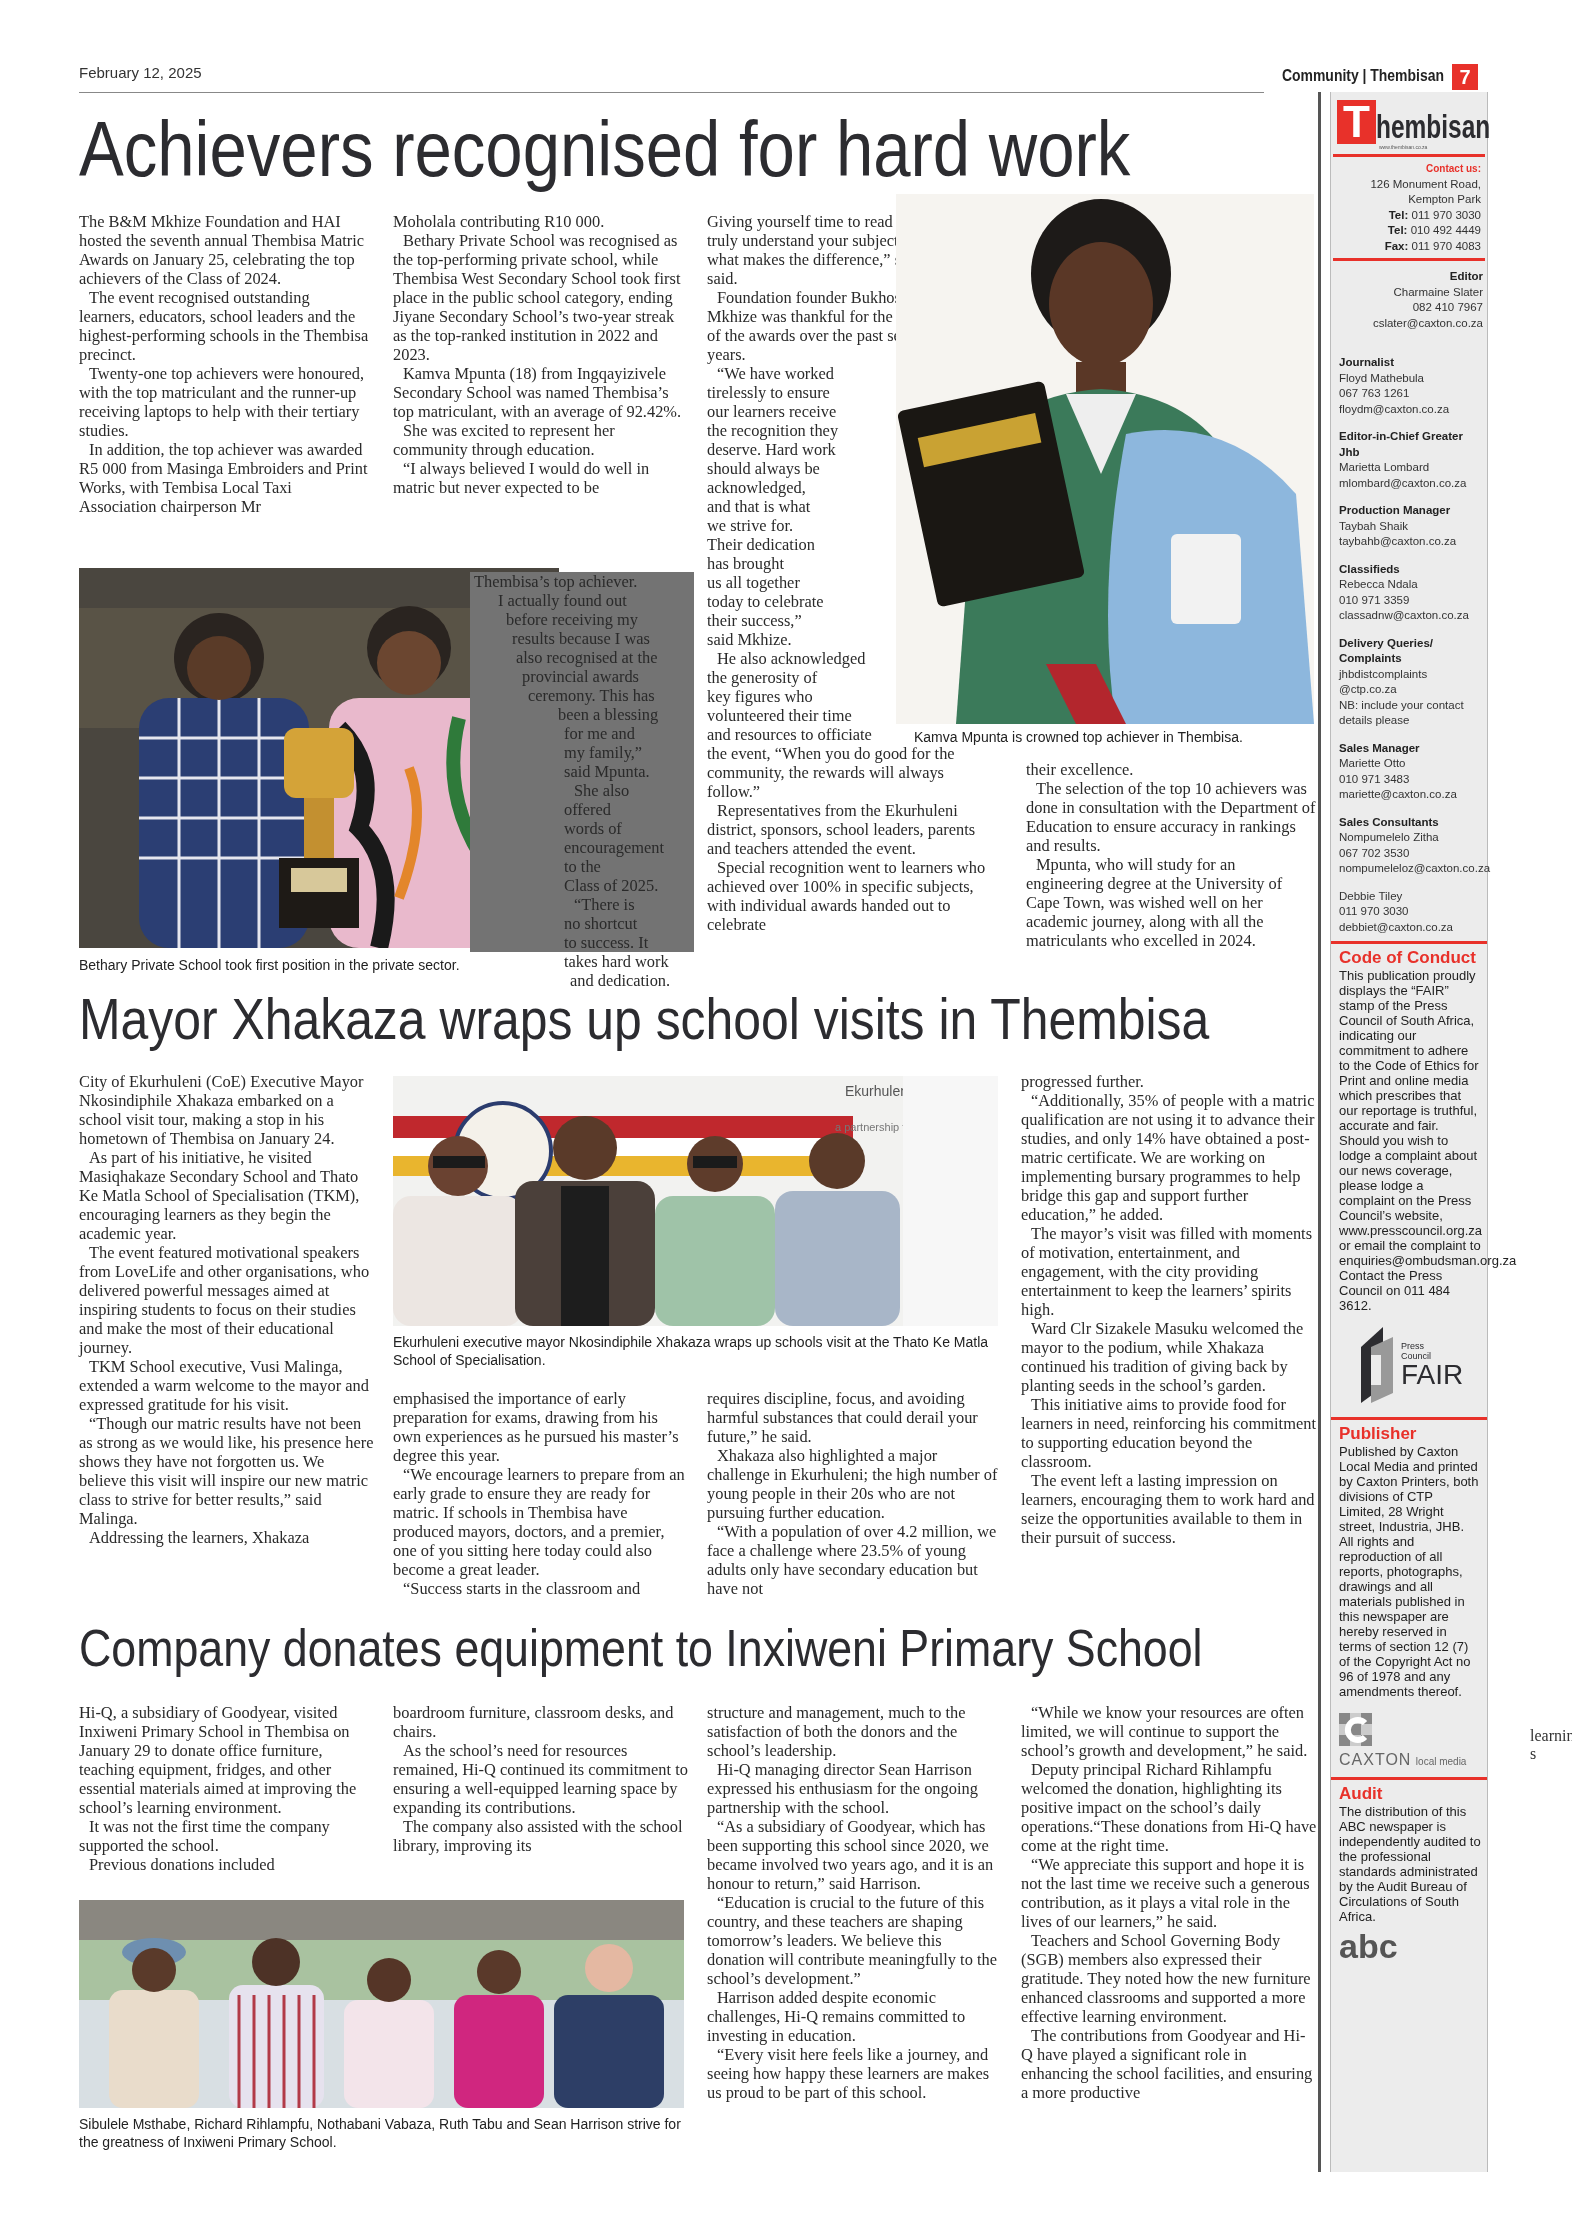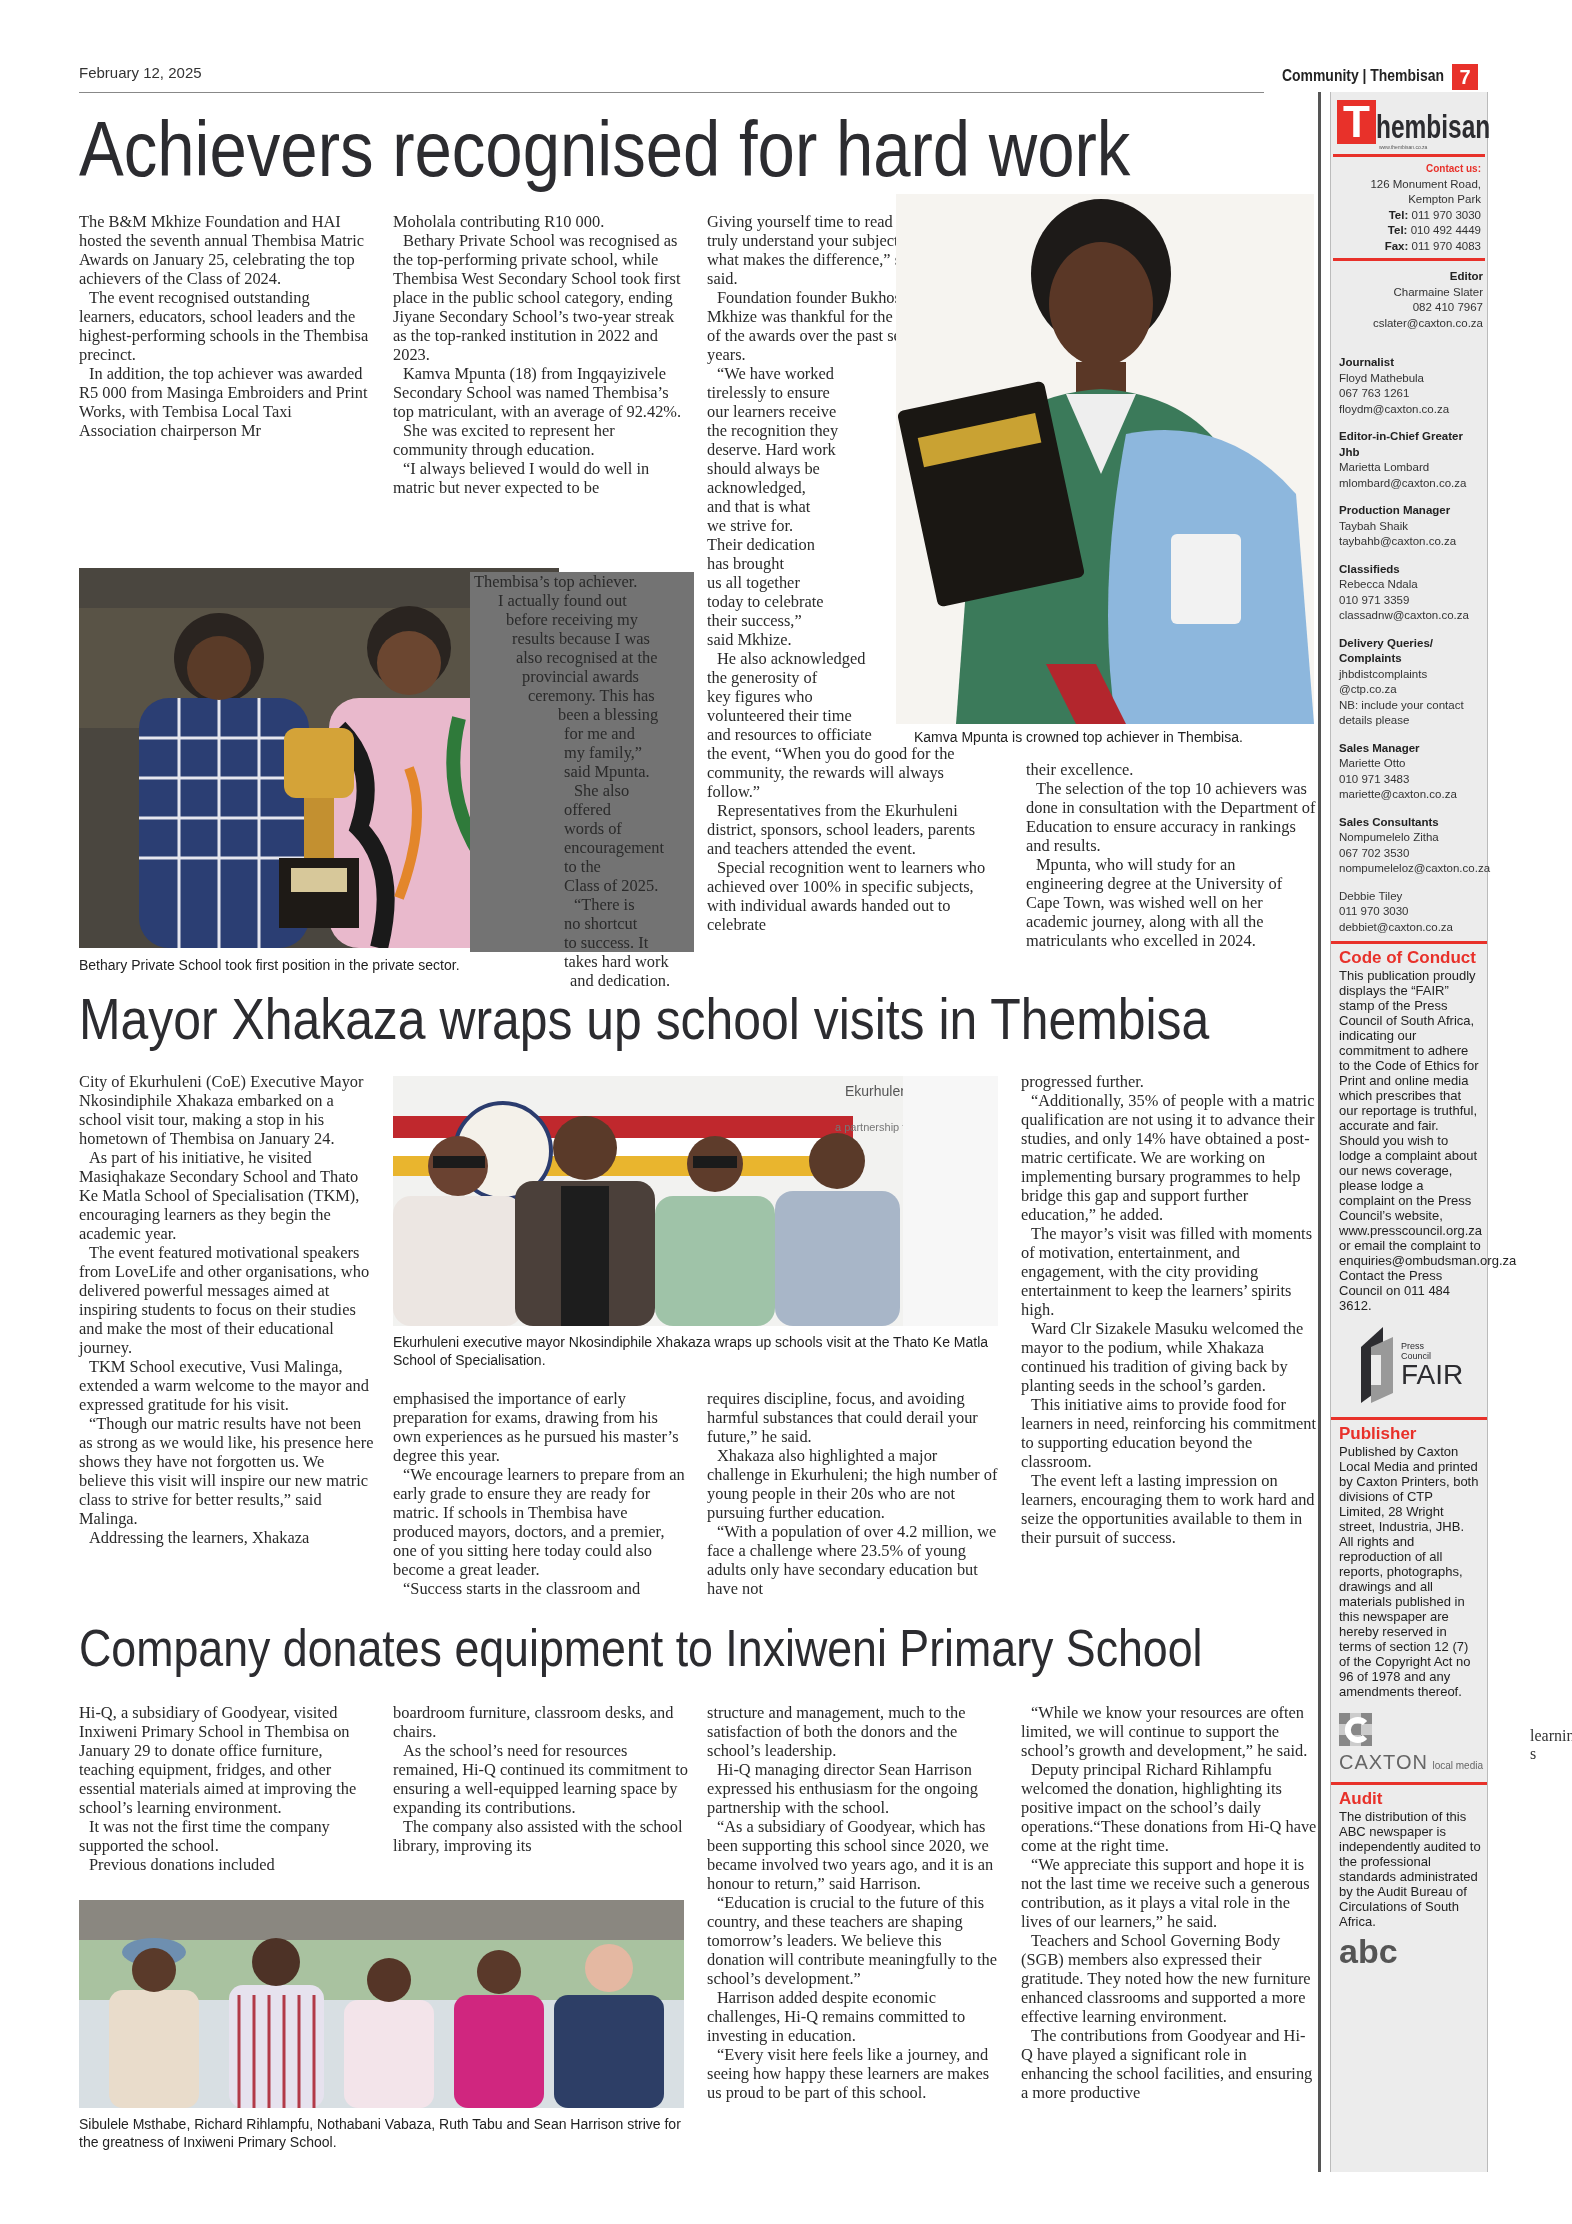--- a/index.html
+++ b/index.html
@@ -34,20 +34,21 @@
 <div class="abs date">February 12, 2025</div>
 <div class="abs rule-top"></div>
 <div class="abs section-tag">Community | Thembisan</div>
 <div class="abs pagenum">7</div>
 
 <div class="abs headline h1">Achievers recognised for hard work</div>
 
 <div class="abs col" style="left:79px;top:212px;width:290px;">
   <p class="first">The B&amp;M Mkhize Foundation and HAI hosted the seventh annual Thembisa Matric Awards on January 25, celebrating the top achievers of the Class of 2024.</p>
   <p>The event recognised outstanding learners, educators, school leaders and the highest-performing schools in the Thembisa precinct.</p>
+  <p>Twenty-one top achievers were honoured, with the top matriculant and the runner-up receiving laptops to help with their tertiary studies.</p>
   <p>In addition, the top achiever was awarded R5 000 from Masinga Embroiders and Print Works, with Tembisa Local Taxi Association chairperson Mr</p>
 </div>
 
 <div class="abs col" style="left:393px;top:212px;width:292px;">
   <p class="first">Moholala contributing R10 000.</p>
   <p>Bethary Private School was recognised as the top-performing private school, while Thembisa West Secondary School took first place in the public school category, ending Jiyane Secondary School’s two-year streak as the top-ranked institution in 2022 and 2023.</p>
   <p>Kamva Mpunta (18) from Ingqayizivele Secondary School was named Thembisa’s top matriculant, with an average of 92.42%.</p>
   <p>She was excited to represent her community through education.</p>
   <p>“I always believed I would do well in matric but never expected to be</p>
 </div>
@@ -323,21 +324,21 @@
           <rect x="22" y="0" width="11" height="11" fill="#888"></rect>
         <rect x="0" y="11" width="11" height="11" fill="#ccc"></rect>
           <rect x="11" y="11" width="11" height="11" fill="#888"></rect>
           <rect x="22" y="11" width="11" height="11" fill="#ccc"></rect>
         <rect x="0" y="22" width="11" height="11" fill="#888"></rect>
           <rect x="11" y="22" width="11" height="11" fill="#ccc"></rect>
           <rect x="22" y="22" width="11" height="11" fill="#888"></rect>
         <path d="M26 10 A10 10 0 1 0 26 24" stroke="#fff" stroke-width="6" fill="none"></path>
       </svg>
       <div style="font-family:'Liberation Sans',sans-serif;color:#666;white-space:nowrap;">
-        <span style="font-size:20px;letter-spacing:1px;">CAXTON</span>
+        <span style="font-size:16px;letter-spacing:1px;">CAXTON</span>
         <span style="font-size:10px;">local media</span>
       </div>
     </div>
   </div>
 
   <div class="redbar"></div>
   <div style="padding:4px 6px 0 8px;">
     <div class="sb-red-title">Audit</div>
     <div class="sb-body">The distribution of this ABC newspaper is independently audited to the professional standards administrated by the Audit Bureau of Circulations of South Africa.</div>
     <div style="text-align:left;font-family:'Liberation Sans',sans-serif;font-weight:bold;font-size:34px;color:#555;line-height:36px;margin-top:4px;">abc</div>

